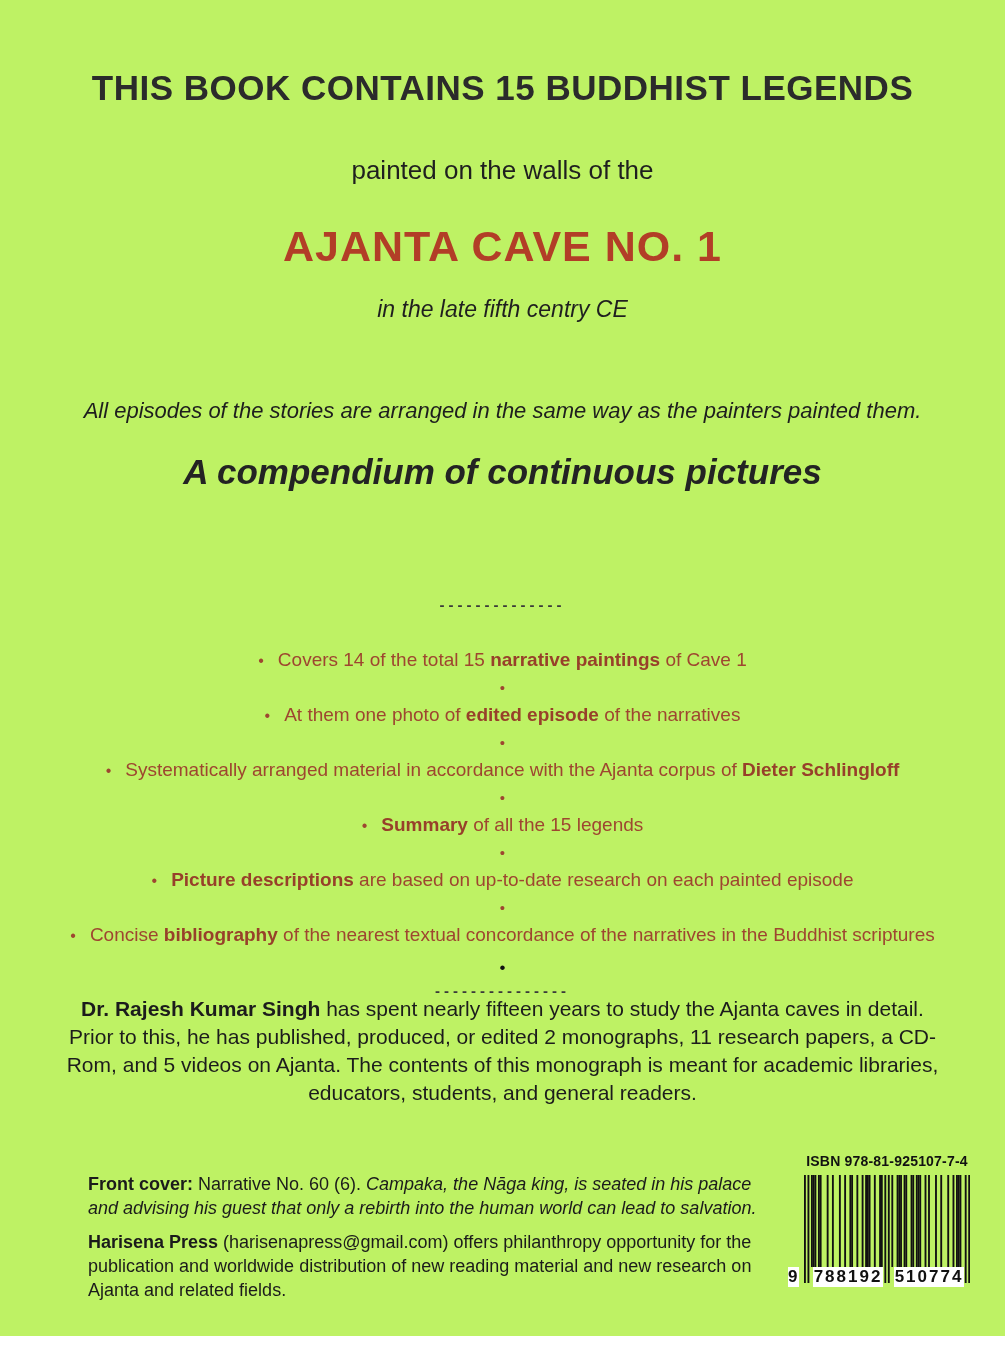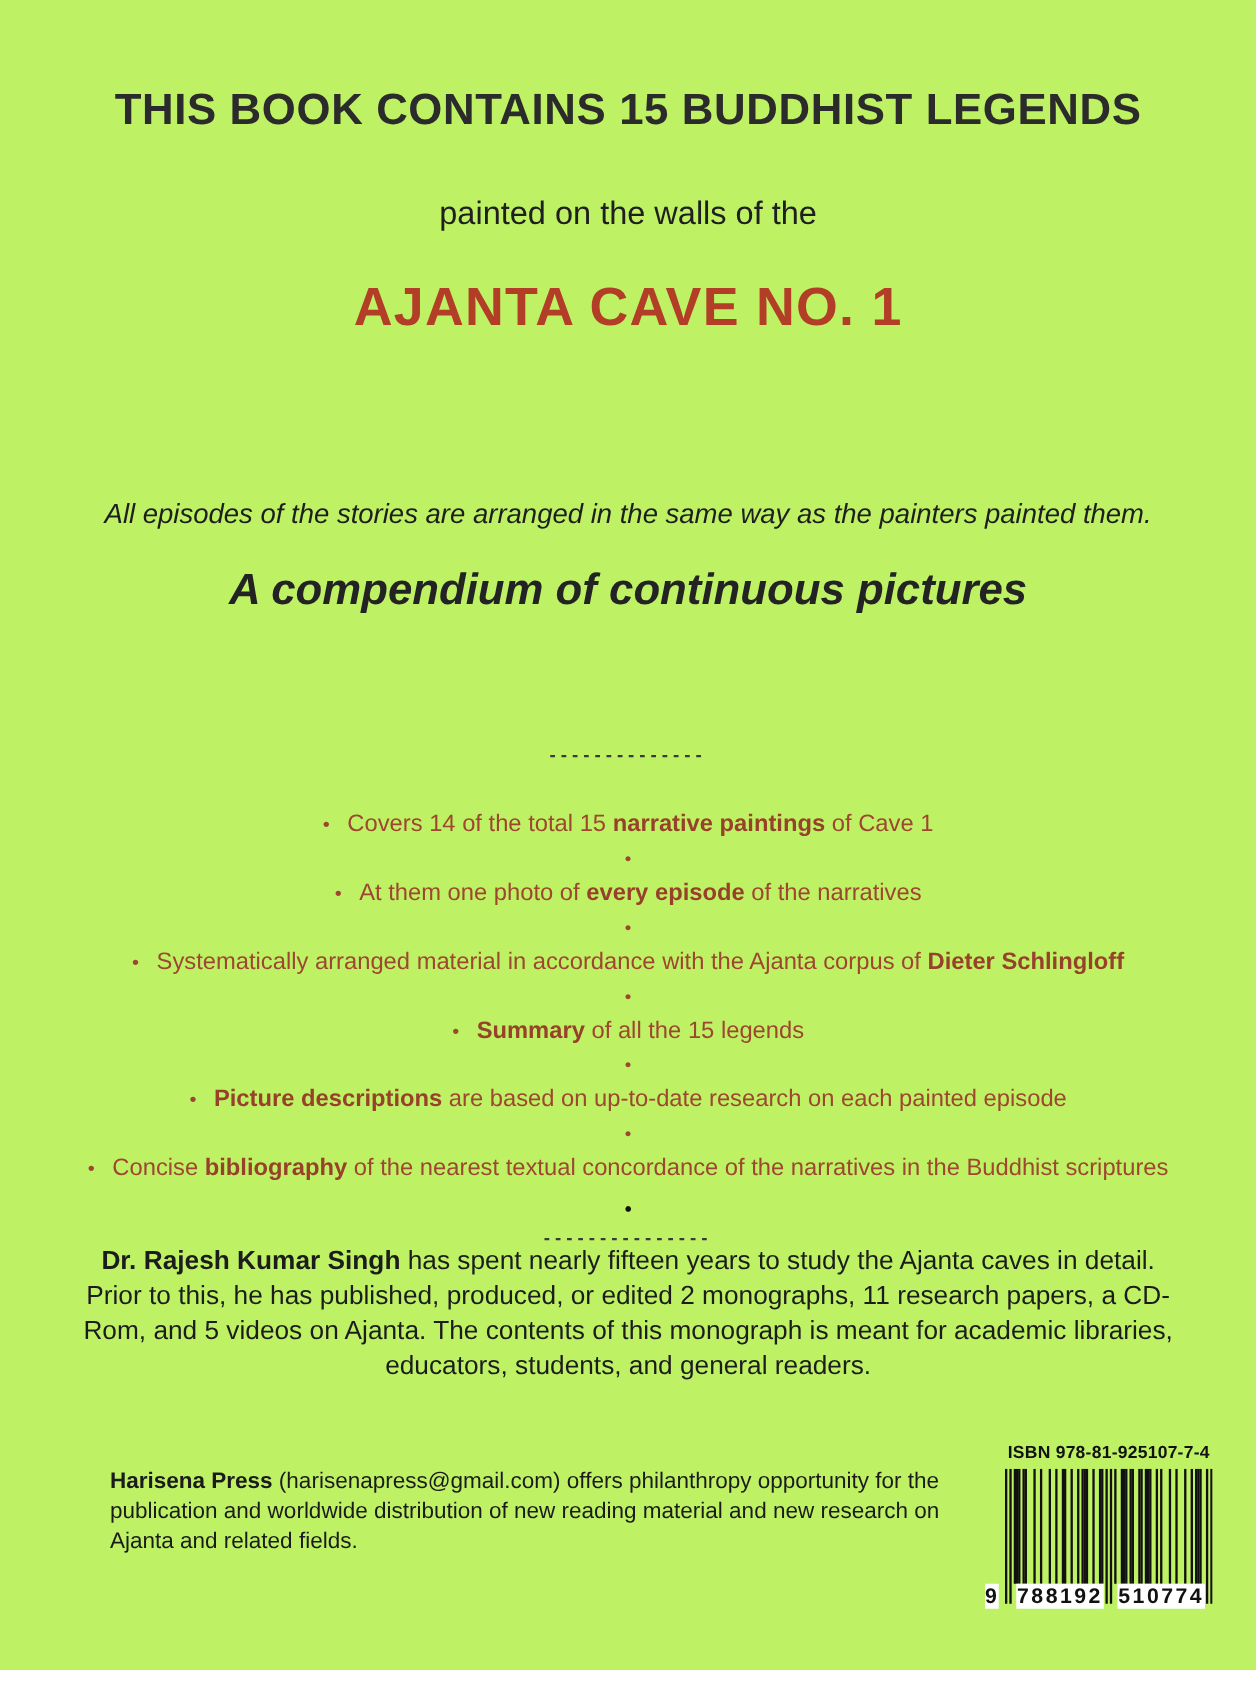--- a/index.html
+++ b/index.html
@@ -102,35 +102,36 @@
   .bc-right { left:90px; width:70px; text-align:center; }
 </style>
 </head>
 <body>
 
 <div class="page">
 
   <div class="centered main-heading">THIS BOOK CONTAINS 15 BUDDHIST LEGENDS</div>
   <div class="centered subtitle">painted on the walls of the</div>
   <div class="centered cave-title">AJANTA CAVE NO. 1</div>
+  <div class="centered date-line">in the late fifth centry CE</div>
 
   <div class="centered intro-line">All episodes of the stories are arranged in the same way as the painters painted them.</div>
   <div class="centered compendium-title">A compendium of continuous pictures</div>
 
   <div class="centered divider divider-top">--------------</div>
 
   <div class="centered feature-list">
 
     <div class="feature">
       <span class="fmark">•</span><span><span>Covers 14 of the total 15 </span><b>narrative paintings</b><span> of Cave 1</span></span>
     </div>
     <div class="sep-bullet">•</div>
 
     <div class="feature">
-      <span class="fmark">•</span><span><span>At them one photo of </span><b>every episode</b><span> of the narratives</span></span>
+      <span class="fmark">•</span><span><span>At them one photo of </span><b>edited episode</b><span> of the narratives</span></span>
     </div>
     <div class="sep-bullet">•</div>
 
     <div class="feature">
       <span class="fmark">•</span><span><span>Systematically arranged material in accordance with the Ajanta corpus of </span><b>Dieter Schlingloff</b><span></span></span>
     </div>
     <div class="sep-bullet">•</div>
 
     <div class="feature">
       <span class="fmark">•</span><span><span></span><b>Summary</b><span> of all the 15 legends</span></span>
@@ -146,20 +147,21 @@
       <span class="fmark">•</span><span><span>Concise </span><b>bibliography</b><span> of the nearest textual concordance of the narratives in the Buddhist scriptures</span></span>
     </div>
 
     <div class="final-bullet">•</div>
     <div class="divider divider-bottom">---------------</div>
   </div>
 
   <p class="centered author"><b>Dr. Rajesh Kumar Singh</b><span> has spent nearly fifteen years to study the Ajanta caves in detail. Prior to this, he has published, produced, or edited 2 monographs, 11 research papers, a CD-Rom, and 5 videos on Ajanta. The contents of this monograph is meant for academic libraries, educators, students, and general readers.</span></p>
 
   <div class="footer-text">
+    <p><b>Front cover:</b><span> Narrative No. 60 (6). </span><i>Campaka, the Nāga king, is seated in his palace and advising his guest that only a rebirth into the human world can lead to salvation.</i></p>
     <p><b>Harisena Press</b><span> (harisenapress@gmail.com) offers philanthropy opportunity for the publication and worldwide distribution of new reading material and new research on Ajanta and related fields.</span></p>
   </div>
 
   <div class="barcode-block">
     <div class="isbn-label">ISBN 978-81-925107-7-4</div>
     <div class="barcode-wrap">
       <svg id="barcode-svg" class="barcode-svg" width="166" height="112" viewBox="0 0 95 112" preserveAspectRatio="none">
           <rect x="0" y="0" width="1.06" height="108" fill="#111"></rect>
           <rect x="2" y="0" width="1.06" height="108" fill="#111"></rect>
           <rect x="4" y="0" width="1.06" height="92" fill="#111"></rect>

